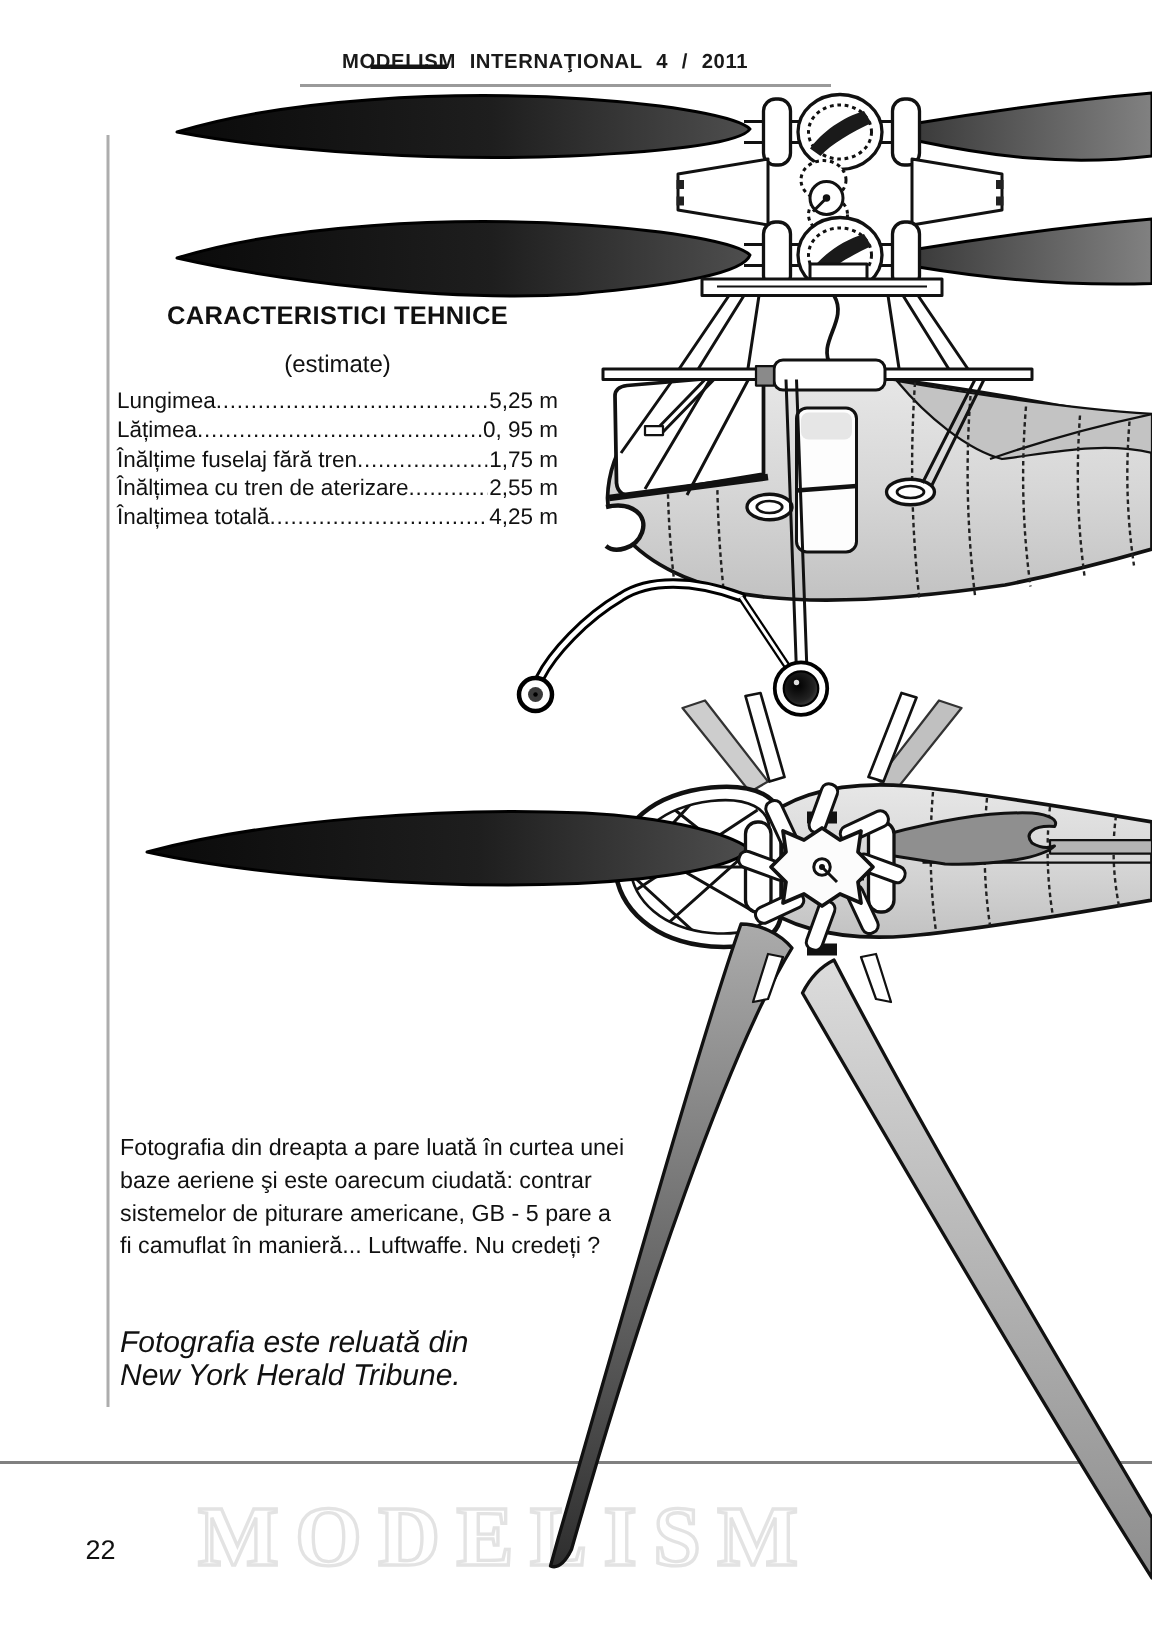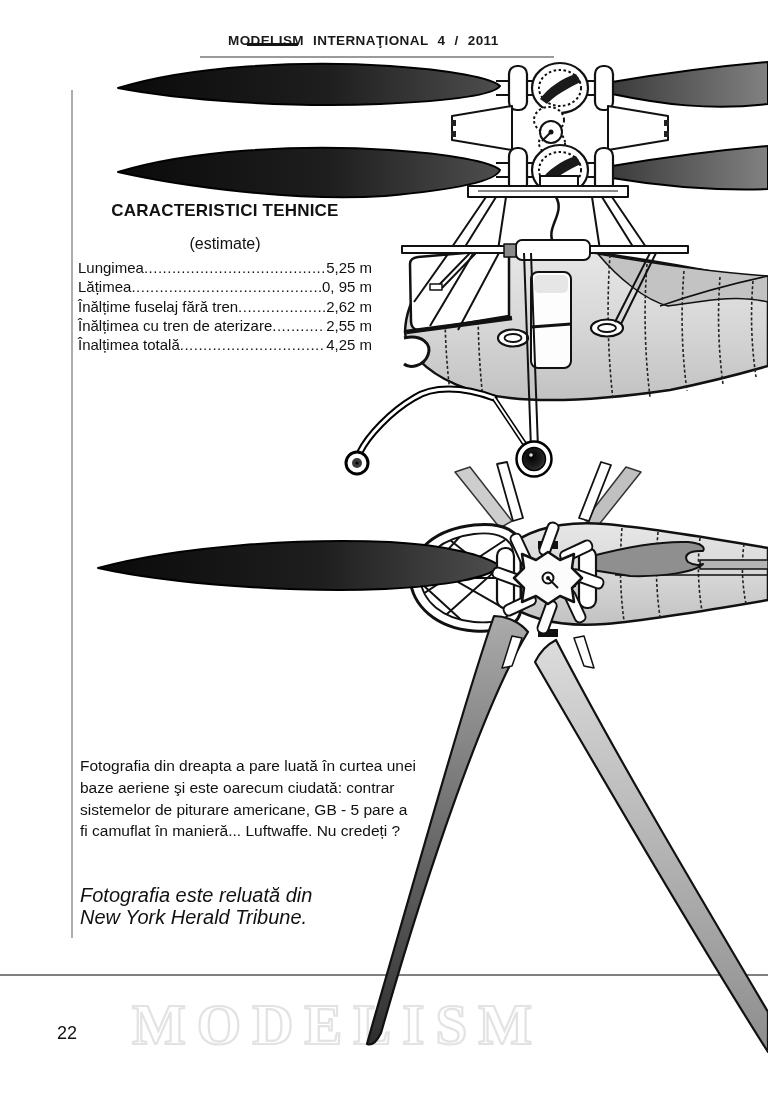--- a/index.html
+++ b/index.html
@@ -268,21 +268,21 @@
       <span class="spec-value">5,25 m</span>
     </div>
     <div class="spec-row">
       <span>Lățimea </span>
       <span class="spec-leader">................................................................</span>
       <span class="spec-value">0, 95 m</span>
     </div>
     <div class="spec-row">
       <span>Înălțime fuselaj fără tren </span>
       <span class="spec-leader">................................................................</span>
-      <span class="spec-value">2,62 m</span>
+      <span class="spec-value">1,75 m</span>
     </div>
     <div class="spec-row">
       <span>Înălțimea cu tren de aterizare </span>
       <span class="spec-leader">................................................................</span>
       <span class="spec-value">2,55 m</span>
     </div>
     <div class="spec-row">
       <span>Înalțimea totală</span>
       <span class="spec-leader">................................................................</span>
       <span class="spec-value">4,25 m</span>

